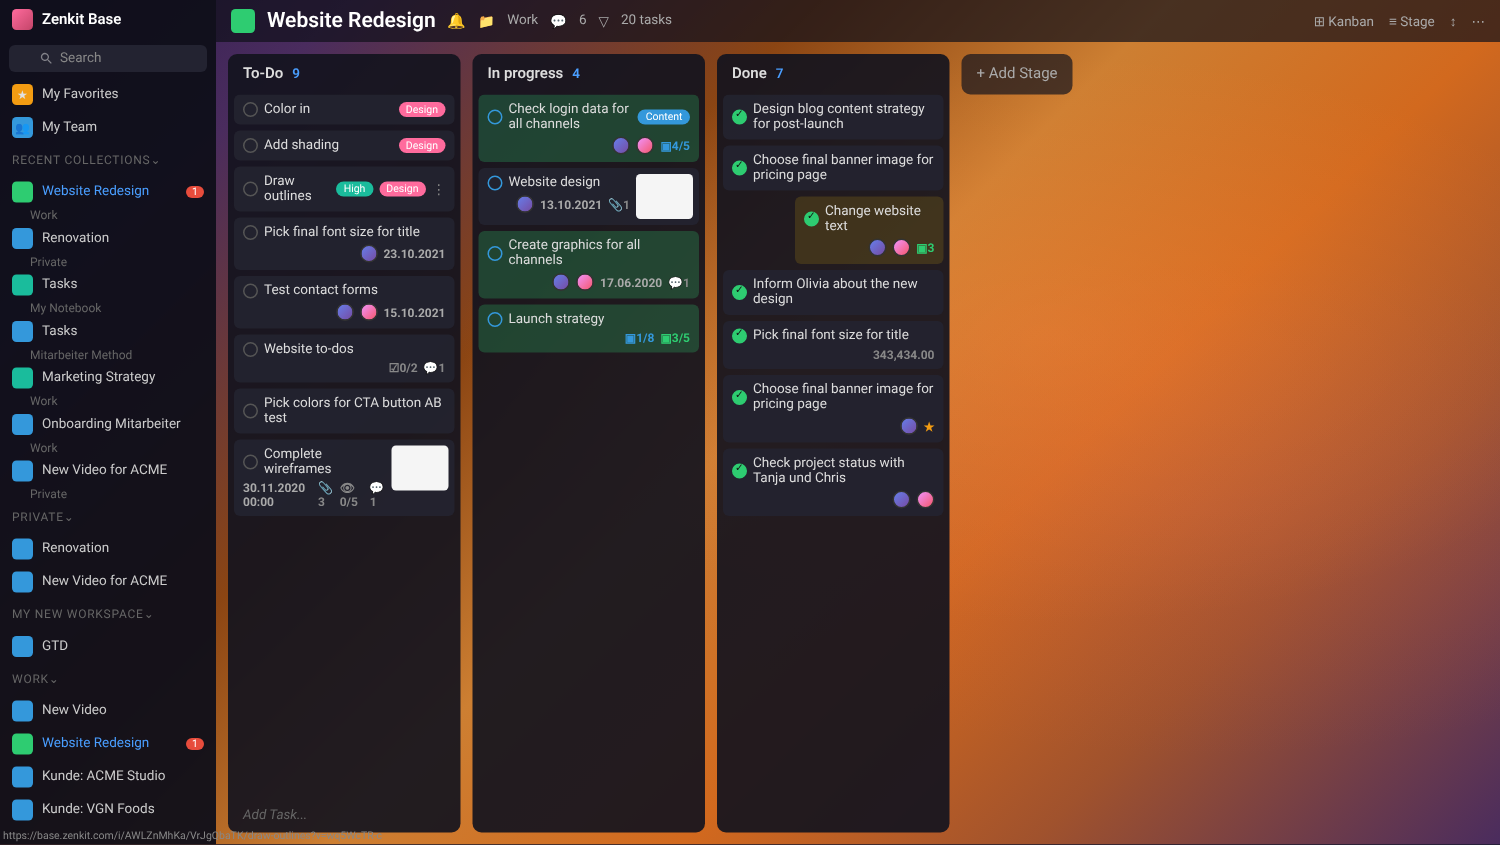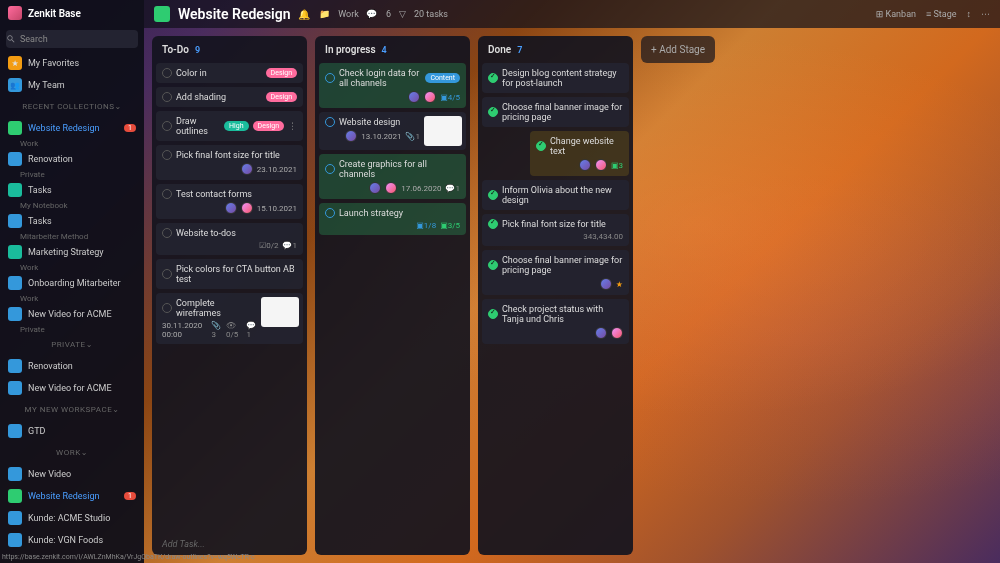--- a/index.html
+++ b/index.html
@@ -9,34 +9,34 @@
 .bg-wave { position: absolute; width: 100%; height: 100%; background: radial-gradient(ellipse at 70% 40%, rgba(255,140,66,0.3) 0%, transparent 40%), radial-gradient(ellipse at 80% 60%, rgba(205,92,92,0.2) 0%, transparent 35%); }
 
 .app { position: relative; z-index: 1; display: flex; width: 100%; height: 100%; }
 
 
 .sidebar { width: 144px; background: rgba(15,15,25,0.95); display: flex; flex-direction: column; overflow-y: auto; font-size: 10px; }
 .sidebar-header { display: flex; align-items: center; padding: 6px 8px; gap: 6px; }
 .logo-box { width: 14px; height: 14px; background: linear-gradient(135deg, #ff6b9d, #c44569); border-radius: 3px; }
 .logo-text { font-weight: 600; font-size: 10px; color: #fff; }
 
-.search-box { margin: 4px 6px; padding: 4px 0; background: rgba(40,40,55,0.8); border-radius: 4px; display: flex; align-items: center; gap: 4px; }
+.search-box { margin: 4px 6px; padding: 4px 20px; background: rgba(40,40,55,0.8); border-radius: 4px; display: flex; align-items: center; gap: 4px; }
 .search-icon { width: 10px; height: 10px; opacity: 0.5; }
 .search-text { color: #888; font-size: 9px; }
 
 .sidebar-item { display: flex; align-items: center; padding: 4px 8px; gap: 6px; cursor: pointer; }
 .item-icon { width: 14px; height: 14px; border-radius: 3px; display: flex; align-items: center; justify-content: center; font-size: 8px; flex-shrink: 0; }
 .icon-yellow { background: #f39c12; }
 .icon-blue { background: #3498db; }
 .icon-teal { background: #1abc9c; }
 .icon-green { background: #2ecc71; }
 .item-text { font-size: 9px; color: #ccc; }
 .item-sub { font-size: 8px; color: #666; margin-left: 20px; }
 
-.section-header { padding: 6px 8px; font-size: 8px; color: #666; text-transform: uppercase; letter-spacing: 0.5px; display: flex; justify-content: center; align-items: center; }
+.section-header { padding: 6px 8px; font-size: 8px; color: #666; text-transform: uppercase; letter-spacing: 0.5px; display: flex; justify-content: flex-start; align-items: center; }
 .chevron { font-size: 8px; color: #666; }
 
 .badge-red { background: #e74c3c; color: #fff; border-radius: 8px; padding: 0 4px; font-size: 7px; min-width: 10px; text-align: center; margin-left: auto; }
 
 .sidebar-item.active .item-text { color: #4a9eff; }
 
 .status-link { position: absolute; bottom: 2px; left: 2px; font-size: 7px; color: #888; z-index: 10; }
 
 
 .main { flex: 1; display: flex; flex-direction: column; }
@@ -57,21 +57,21 @@
 .card-row { display: flex; align-items: center; gap: 4px; }
 .status-circle { width: 10px; height: 10px; border: 1.5px solid #555; border-radius: 50%; flex-shrink: 0; }
 .status-circle.progress { border-color: #3498db; }
 .status-circle.done { border-color: #2ecc71; background: #2ecc71; position: relative; }
 .status-circle.done::after { content: '✓'; position: absolute; top: -2px; left: 1px; font-size: 7px; color: #111; }
 .card-title-text { color: #ddd; flex: 1; }
 .tag { border-radius: 8px; padding: 1px 5px; font-size: 7px; }
 .tag-pink { background: #ff6b9d; color: #fff; }
 .tag-teal { background: #1abc9c; color: #fff; }
 .tag-blue { background: #3498db; color: #fff; }
-.card-meta { display: flex; align-items: center; gap: 4px; margin-top: 3px; justify-content: flex-end; font-size: 8px; color: #888; }
+.card-meta { display: flex; align-items: center; gap: 4px; margin-top: 3px; justify-content: flex-end; font-size: 8px; color: #888; font-weight: bold; }
 .avatar { width: 12px; height: 12px; border-radius: 50%; background: linear-gradient(135deg, #667eea, #764ba2); border: 1px solid #333; }
 .avatar2 { background: linear-gradient(135deg, #f093fb, #f5576c); }
 .date-text { font-size: 8px; color: #aaa; }
 .meta-icon { font-size: 8px; color: #888; }
 .thumb { width: 38px; height: 30px; background: #f5f5f5; border-radius: 3px; position: absolute; right: 4px; top: 4px; }
 .card.highlight { background: rgba(46,204,113,0.25); }
 .card.highlight-yellow { background: rgba(241,196,15,0.15); margin-left: 48px; }
 
 .add-stage { background: rgba(20,20,30,0.7); padding: 8px 10px; font-size: 10px; color: #aaa; border-radius: 6px; height: fit-content; cursor: pointer; }
 .add-task { padding: 6px 10px; font-size: 9px; color: #666; font-style: italic; }

